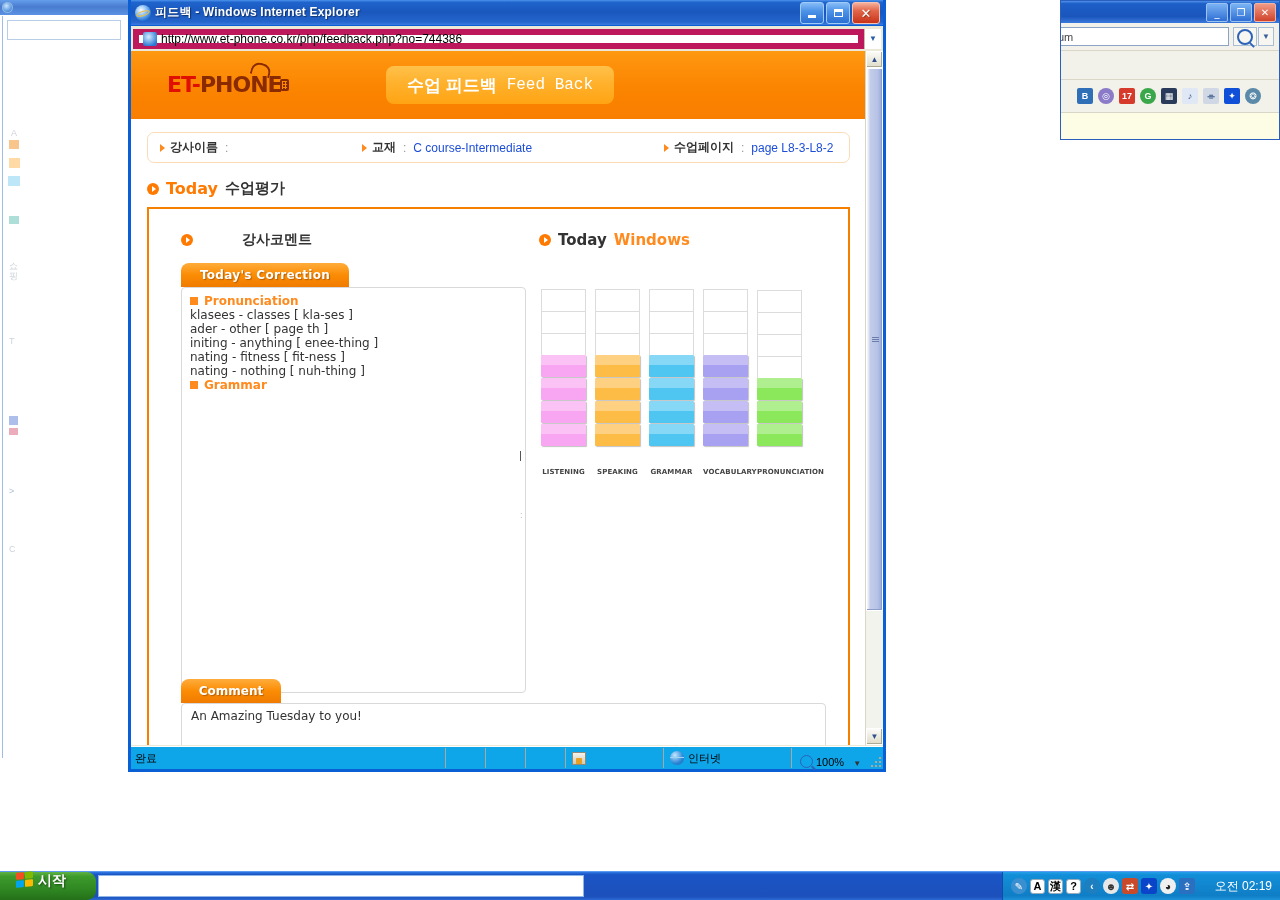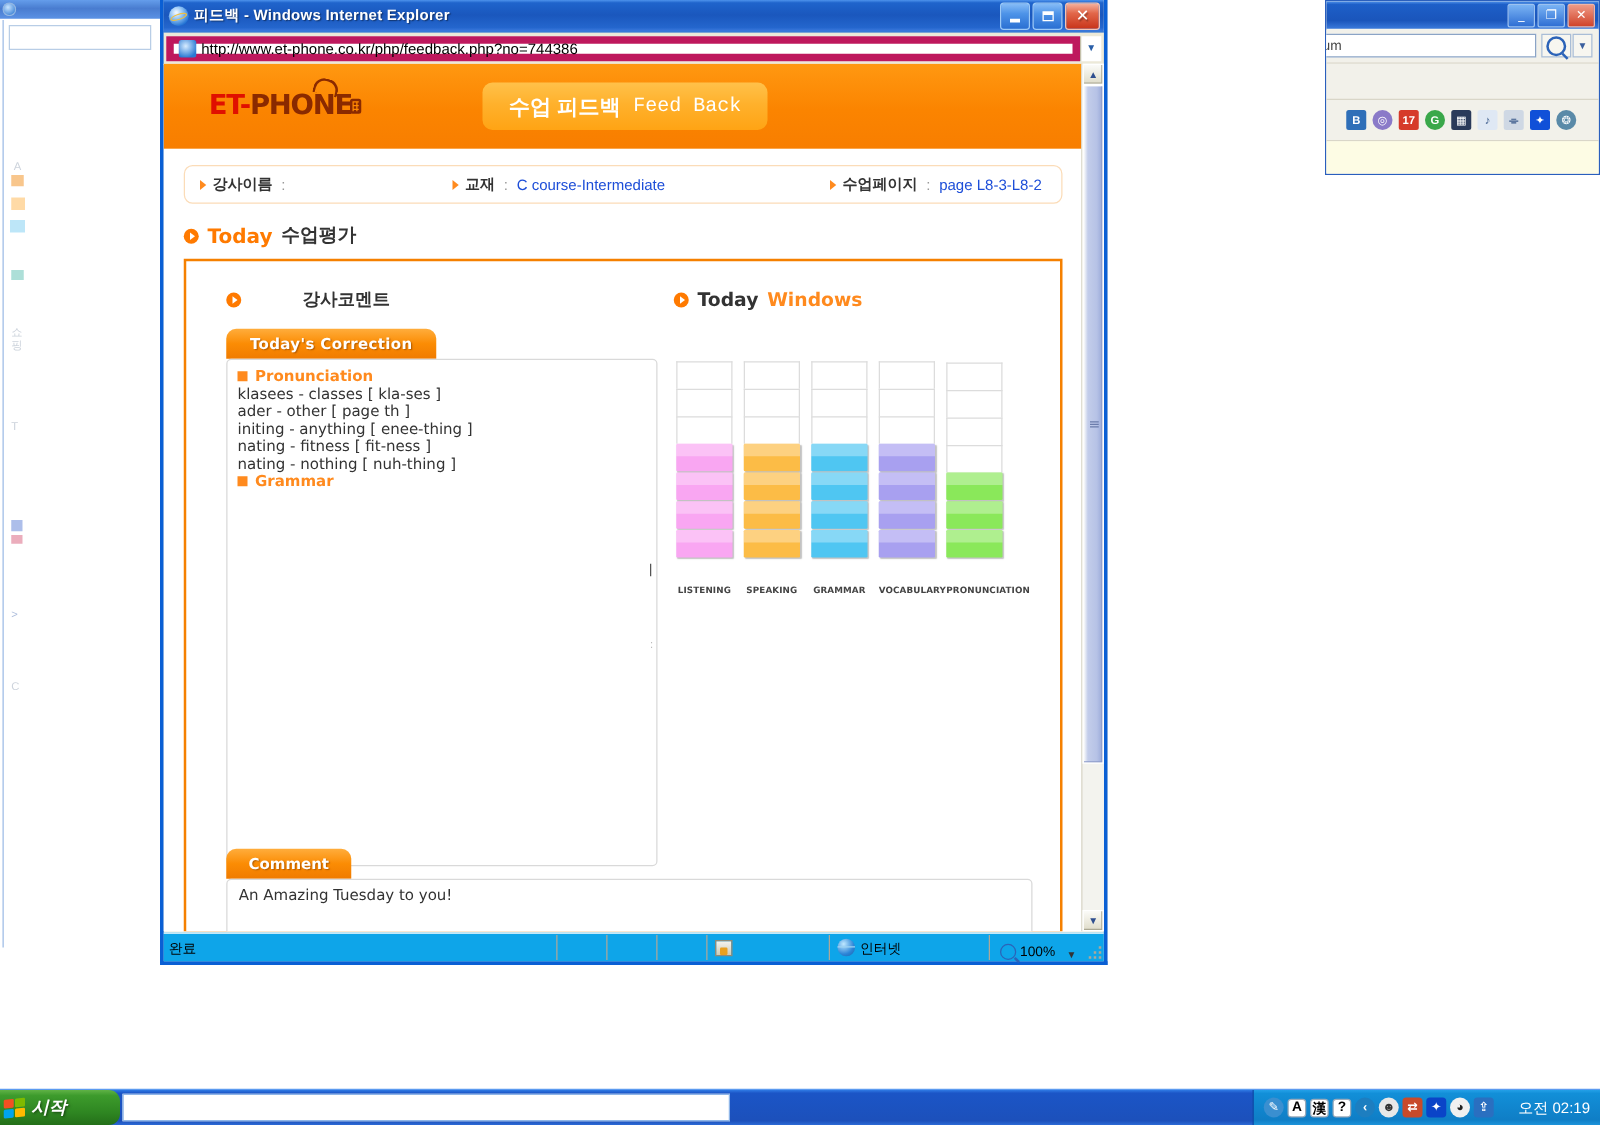--- a/index.html
+++ b/index.html
@@ -246,22 +246,22 @@
   .cmt-box{position:absolute;left:32px;top:494px;width:645px;height:46px;border:1px solid #d9d9d9;
     border-radius:4px;background:#fff;box-sizing:border-box;padding:5px 9px;}
   .cmt-txt{font-size:12px;color:#333;font-family:"DejaVu Sans",sans-serif;}
 
   
   #taskbar{position:absolute;left:0;bottom:0;width:1280px;height:28px;
     background:linear-gradient(to bottom,#2f7ae5 0%,#1b55c6 9%,#1c50bb 88%,#2c6ad6 100%);
     border-top:1px solid #5b9af0;}
   .start{position:absolute;left:0;top:0;width:96px;height:28px;
     background:linear-gradient(to bottom,#60b246 0%,#3d9b2c 16%,#2f8722 62%,#246f19 100%);
-    border-radius:0 9px 9px 0;display:flex;align-items:center;gap:5px;padding-left:3px;
-    box-sizing:border-box;font-style:italic;}
+    border-radius:0 9px 9px 0;display:flex;gap:5px;padding-left:16px;
+    box-sizing:border-box;}
   .start .flag{width:17px;height:15px;display:grid;grid-template-columns:1fr 1fr;
     grid-template-rows:1fr 1fr;gap:1.5px;transform:skewY(-6deg);}
   .start .flag i{border-radius:1px;}
   .start .lbl{color:#fff;font-size:14px;font-weight:bold;text-shadow:1px 1px 2px rgba(0,0,0,.5);}
   .tb-task{position:absolute;left:98px;top:3px;width:486px;height:22px;background:#fff;
     border:1px solid #8fb6e8;box-sizing:border-box;}
   .tray{position:absolute;right:0;top:0;height:28px;width:278px;
     background:linear-gradient(to bottom,#24a0e8 0%,#128fd8 10%,#0f7ec6 85%,#1d93da 100%);
     border-left:1px solid #0d4fa8;display:flex;align-items:center;gap:3px;padding-left:8px;
     box-sizing:border-box;}

